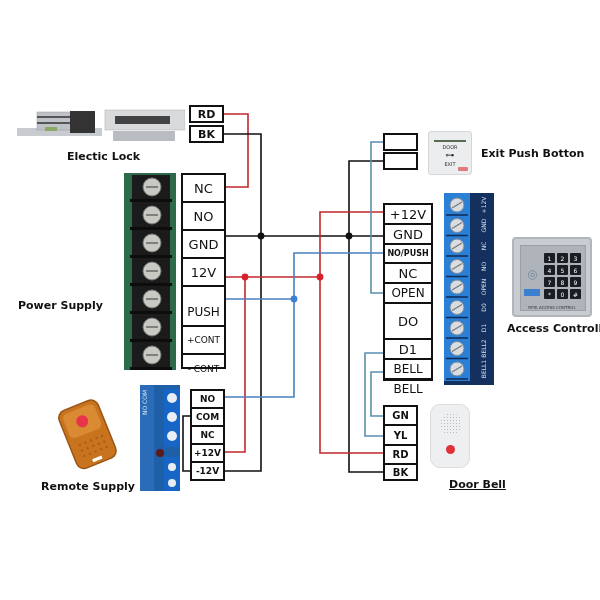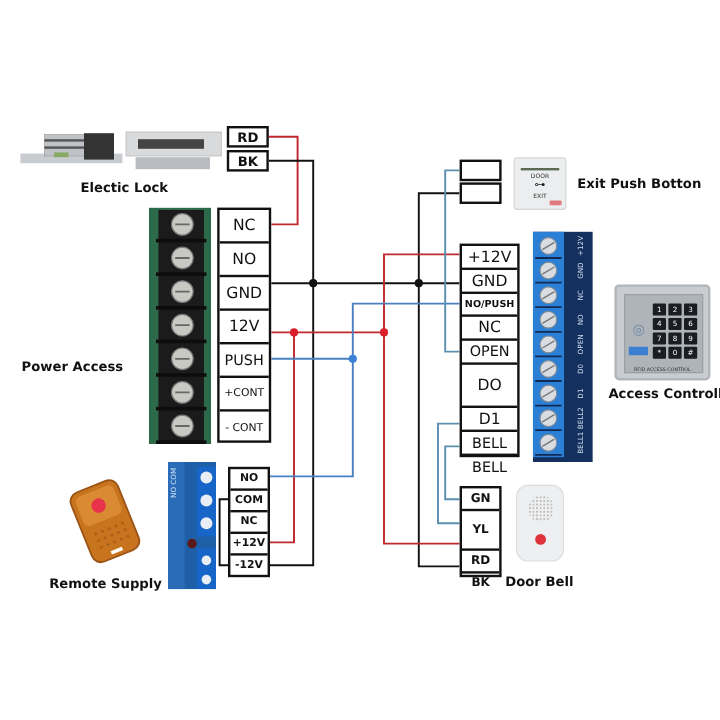--- a/index.html
+++ b/index.html
@@ -78,27 +78,27 @@
         <circle cx="28" cy="126" r="9" fill="#c9c9c4" stroke="#777" stroke-width="1"></circle>
         <line x1="22" y1="126" x2="34" y2="126" stroke="#666" stroke-width="1.5"></line>
         <rect x="6" y="166" width="42" height="3" fill="#0d0d0d"></rect>
         <circle cx="28" cy="154" r="9" fill="#c9c9c4" stroke="#777" stroke-width="1"></circle>
         <line x1="22" y1="154" x2="34" y2="154" stroke="#666" stroke-width="1.5"></line>
         <rect x="6" y="194" width="42" height="3" fill="#0d0d0d"></rect>
         <circle cx="28" cy="182" r="9" fill="#c9c9c4" stroke="#777" stroke-width="1"></circle>
         <line x1="22" y1="182" x2="34" y2="182" stroke="#666" stroke-width="1.5"></line>
       </svg>
   </div>
-  <div class="label" style="left:18px;top:299px;">Power Access</div>
+  <div class="label" style="left:18px;top:299px;">Power Supply</div>
   <div class="stack" style="left:181px;top:173px;width:45px;height:196px;">
     <div class="cell" style="height:28px;font-size:13px;">NC</div>
     <div class="cell" style="height:28px;font-size:13px;">NO</div>
     <div class="cell" style="height:28px;font-size:13px;">GND</div>
     <div class="cell" style="height:28px;font-size:13px;">12V</div>
-    <div class="cell" style="height:28px;font-size:12px;">PUSH</div>
+    <div class="cell" style="height:28px;font-size:12px;margin-top:12px;">PUSH</div>
     <div class="cell" style="height:28px;font-size:9px;">+CONT</div>
     <div class="cell" style="height:28px;font-size:9px;">- CONT</div>
   </div>
 
   <div class="dev" style="left:52px;top:393px;width:72px;height:80px;">
     <svg width="72" height="80" viewBox="0 0 72 80">
       <g transform="rotate(-22 36 40)">
         <rect x="14" y="10" width="42" height="62" rx="8" fill="#c8731e" stroke="#9a5416" stroke-width="1.5"></rect>
         <rect x="18" y="14" width="34" height="26" rx="5" fill="#d98a32"></rect>
         <circle cx="35" cy="27" r="6" fill="#e8334a"></circle>
@@ -228,22 +228,22 @@
         <div style="background: rgb(26, 29, 34); color: rgb(255, 255, 255); font-size: 6px; display: flex; align-items: center; justify-content: center; border-radius: 1px; font-family: &quot;DejaVu Sans&quot;, sans-serif;">*</div>
         <div style="background: rgb(26, 29, 34); color: rgb(255, 255, 255); font-size: 6px; display: flex; align-items: center; justify-content: center; border-radius: 1px; font-family: &quot;DejaVu Sans&quot;, sans-serif;">0</div>
         <div style="background: rgb(26, 29, 34); color: rgb(255, 255, 255); font-size: 6px; display: flex; align-items: center; justify-content: center; border-radius: 1px; font-family: &quot;DejaVu Sans&quot;, sans-serif;">#</div>
       </div>
     <div style="position:absolute;left:0;top:66px;width:76px;text-align:center;font-size:4px;color:#333;">RFID ACCESS CONTROL</div>
   </div>
   <div class="label" style="left:507px;top:322px;">Access Controller</div>
 
   <div class="stack" style="left:383px;top:405px;width:35px;height:76px;">
     <div class="cell" style="height:19px;font-size:10px;font-weight:bold;text-align:right;">GN</div>
-    <div class="cell" style="height:33px;font-size:10px;font-weight:bold;">YL</div>
+    <div class="cell" style="height:20px;font-size:10px;font-weight:bold;">YL</div>
     <div class="cell" style="height:19px;font-size:10px;font-weight:bold;">RD</div>
     <div class="cell" style="height:15px;font-size:10px;font-weight:bold;">BK</div>
   </div>
   <div class="dev" style="left:430px;top:404px;width:40px;height:64px;background:#eeeff0;border:1px solid #dadcde;border-radius:10px;box-sizing:border-box;">
     <div id="bell-grille" style="position:absolute;left:9px;top:8px;width:22px;height:22px;border-radius:50%;background:radial-gradient(#bbb 0.8px, transparent 1px) 0 0/3px 3px;"></div>
     <div style="position:absolute;left:15px;top:40px;width:9px;height:9px;border-radius:50%;background:#e0323a;"></div>
   </div>
-  <div class="label" style="left:421px;top:478px;">Door Bell</div>
+  <div class="label" style="left:449px;top:478px;text-decoration:underline;">Door Bell</div>
 </div>
 
 </body></html>

